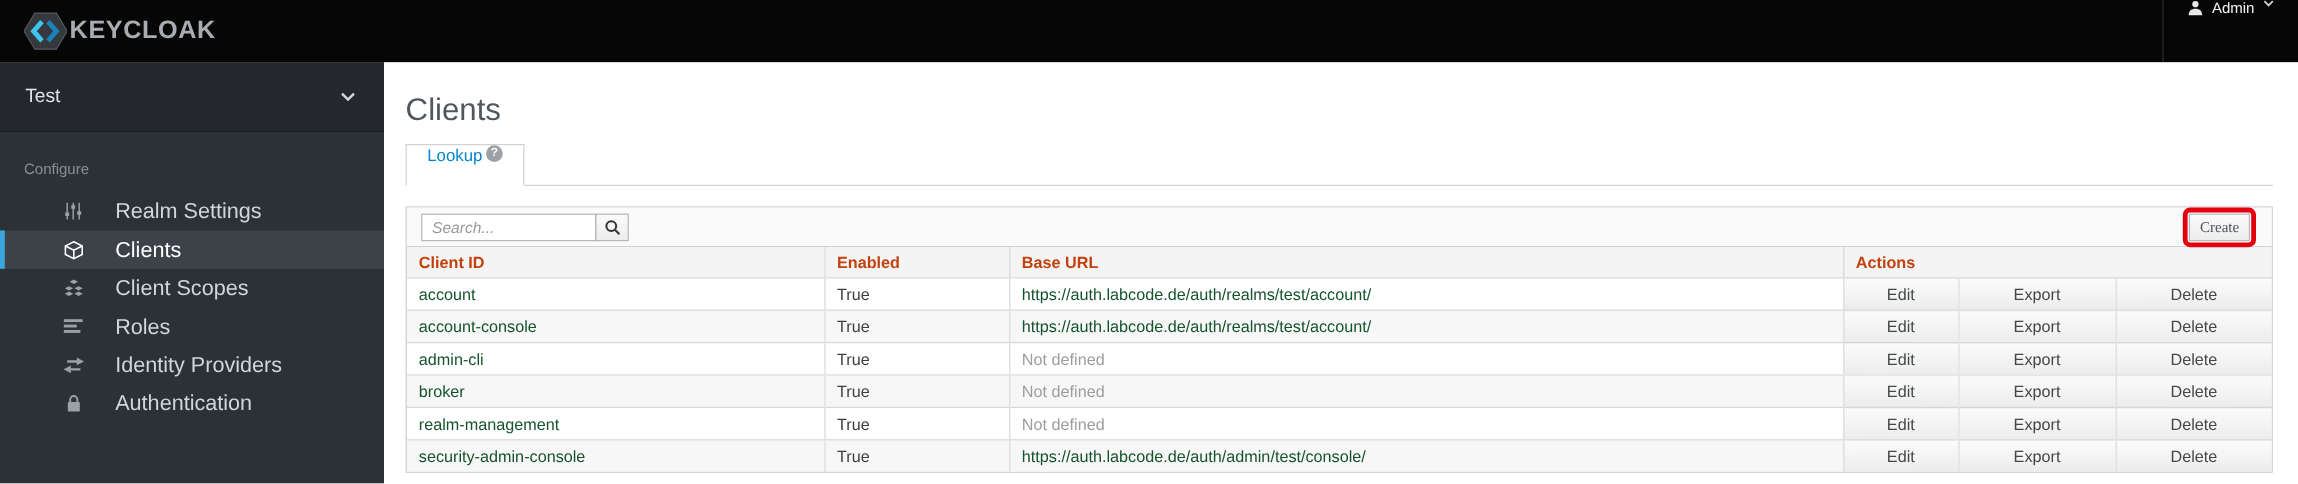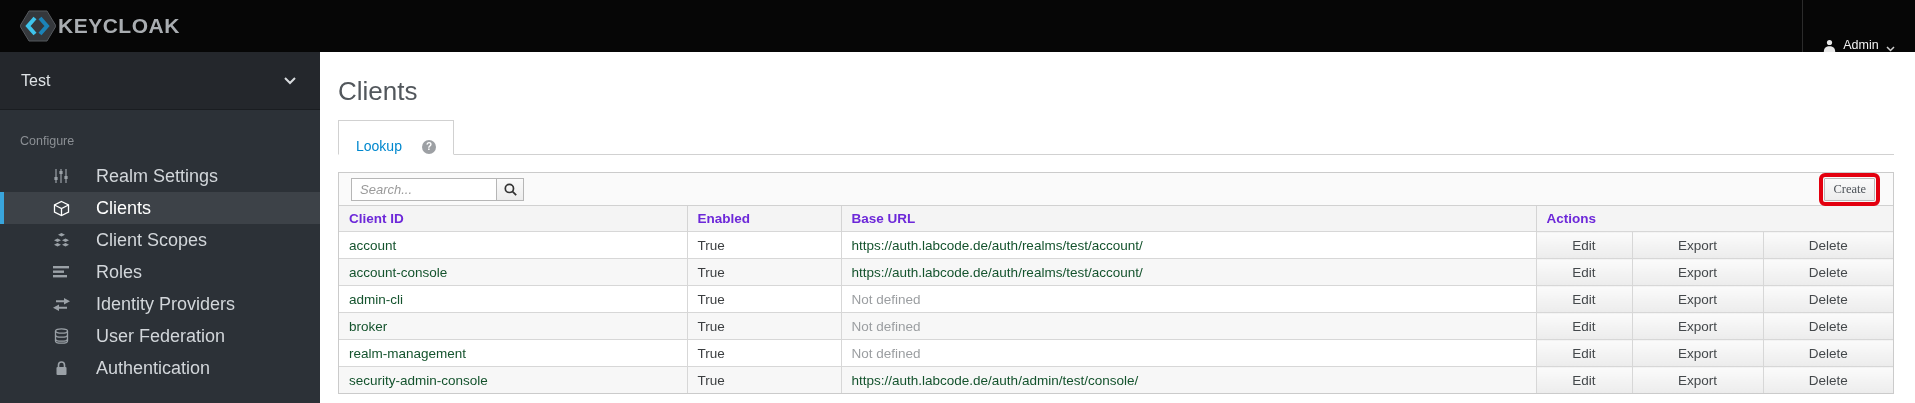--- a/index.html
+++ b/index.html
@@ -16,21 +16,21 @@
     height:52px; background:#060606; display:flex;
     align-items:center; justify-content:space-between;
   }
   .brand { display:flex; align-items:center; margin-left:20px; gap:4px; }
   .brand-text {
     font-size:21px; font-weight:700; letter-spacing:0.5px;
     color:#a9adb1; margin-left:-2px;
   }
   .user-menu {
     width:113px; height:52px; border-left:1px solid #2b2b2b;
-    display:flex; align-items:flex-end; justify-content:center; gap:7px;
+    display:flex; align-items:flex-start; justify-content:center; gap:7px;
     cursor:pointer;
   }
   .user-label { color:#f1f1f1; font-size:12.5px; }
 
   
   .body-wrap { display:flex; height:351px; }
 
   
   .sidebar { width:320px; background:#2c3137; flex:none; }
   .realm-header {
@@ -52,21 +52,21 @@
   .nav-icon { color:#9ba1a7; display:flex; flex:none; width:18px; justify-content:center; }
   .nav-item.active .nav-icon { color:#fff; }
 
   
   .main { flex:1; background:#fff; padding:0 21px 0 18px; }
   .page-title {
     margin:24px 0 13px; font-size:26px; font-weight:300; color:#52575c;
   }
   .tabbar { display:flex; border-bottom:1px solid #d1d1d1; height:35px; }
   .tab {
-    display:flex; align-items:flex-end; gap:20px;
+    display:flex; align-items:flex-start; gap:3px;
     padding:0 17px; background:#fff; margin-bottom:-1px;
     border:1px solid #d1d1d1; border-bottom:1px solid #fff;
     color:#0088ce; font-size:14px; cursor:pointer;
   }
   .help-icon {
     width:14px; height:14px; border-radius:50%; background:#9da0a4;
     color:#fff; font-size:10px; font-weight:bold; line-height:14px;
     text-align:center; display:inline-block; cursor:pointer;
   }
 
@@ -93,21 +93,21 @@
     font-family:Liberation Serif, serif;
     font-size:12.5px; color:#4d5258; padding:3px 8px;
     background:linear-gradient(to bottom,#fafafa,#ededed);
     border:1px solid #b9b9b9; border-radius:1px; cursor:pointer;
     outline:4px solid #e3000f; outline-offset:1px; margin-right:9px;
   }
 
   table { width:100%; border-collapse:collapse; table-layout:fixed; }
   th, td { font-size:13.5px; overflow:hidden; white-space:nowrap; }
   thead th {
-    background:#f4f4f4; text-align:left; font-weight:600; color:#6d28d9;
+    background:#f4f4f4; text-align:left; font-weight:600; color:#c2410c;
     padding:5px 10px; border-left:1px solid #d4d4d4;
   }
   thead th:first-child { border-left:none; }
   tbody td {
     padding:5px 10px; border-top:1px solid #d7d7d7;
     border-left:1px solid #d7d7d7; color:#3b3e40; background-clip:padding-box;
   }
   tbody td:first-child { border-left:none; }
   tbody tr:nth-child(even) td { background-color:#f7f7f7; }
   td.action-cell { padding:0; background:linear-gradient(to bottom,#fbfbfb,#ececec) !important; }
@@ -214,31 +214,20 @@
       <div class="nav-item">
         <span class="nav-icon">
           <svg width="17" height="13" viewBox="0 0 17 13" fill="currentColor">
             <polygon points="11,0 17,3.2 11,6.4 11,4.2 3,4.2 3,2.2 11,2.2"></polygon>
             <polygon points="6,6.6 6,8.8 14,8.8 14,10.8 6,10.8 6,13 0,9.8"></polygon>
           </svg>
         </span>
         <span>Identity Providers</span>
       </div>
 
-      <div class="nav-item">
-        <span class="nav-icon">
-          <svg width="15" height="16" viewBox="0 0 15 16" fill="none" stroke="currentColor" stroke-width="1.3">
-            <ellipse cx="7.5" cy="3" rx="6" ry="2.2"></ellipse>
-            <path d="M1.5 3 v4 c0 1.2 2.7 2.2 6 2.2 s6 -1 6 -2.2 v-4"></path>
-            <path d="M1.5 7 v4 c0 1.2 2.7 2.2 6 2.2 s6 -1 6 -2.2 v-4"></path>
-            <path d="M1.5 11 v2 c0 1.2 2.7 2.2 6 2.2 s6 -1 6 -2.2 v-2"></path>
-          </svg>
-        </span>
-        <span>User Federation</span>
-      </div>
 
       <div class="nav-item">
         <span class="nav-icon">
           <svg width="13" height="16" viewBox="0 0 13 16">
             <path d="M3.5 7 V5 a3 3 0 0 1 6 0 V7" fill="none" stroke="currentColor" stroke-width="1.6"></path>
             <rect x="1.5" y="7" width="10" height="8" rx="1" fill="currentColor"></rect>
           </svg>
         </span>
         <span>Authentication</span>
       </div>

